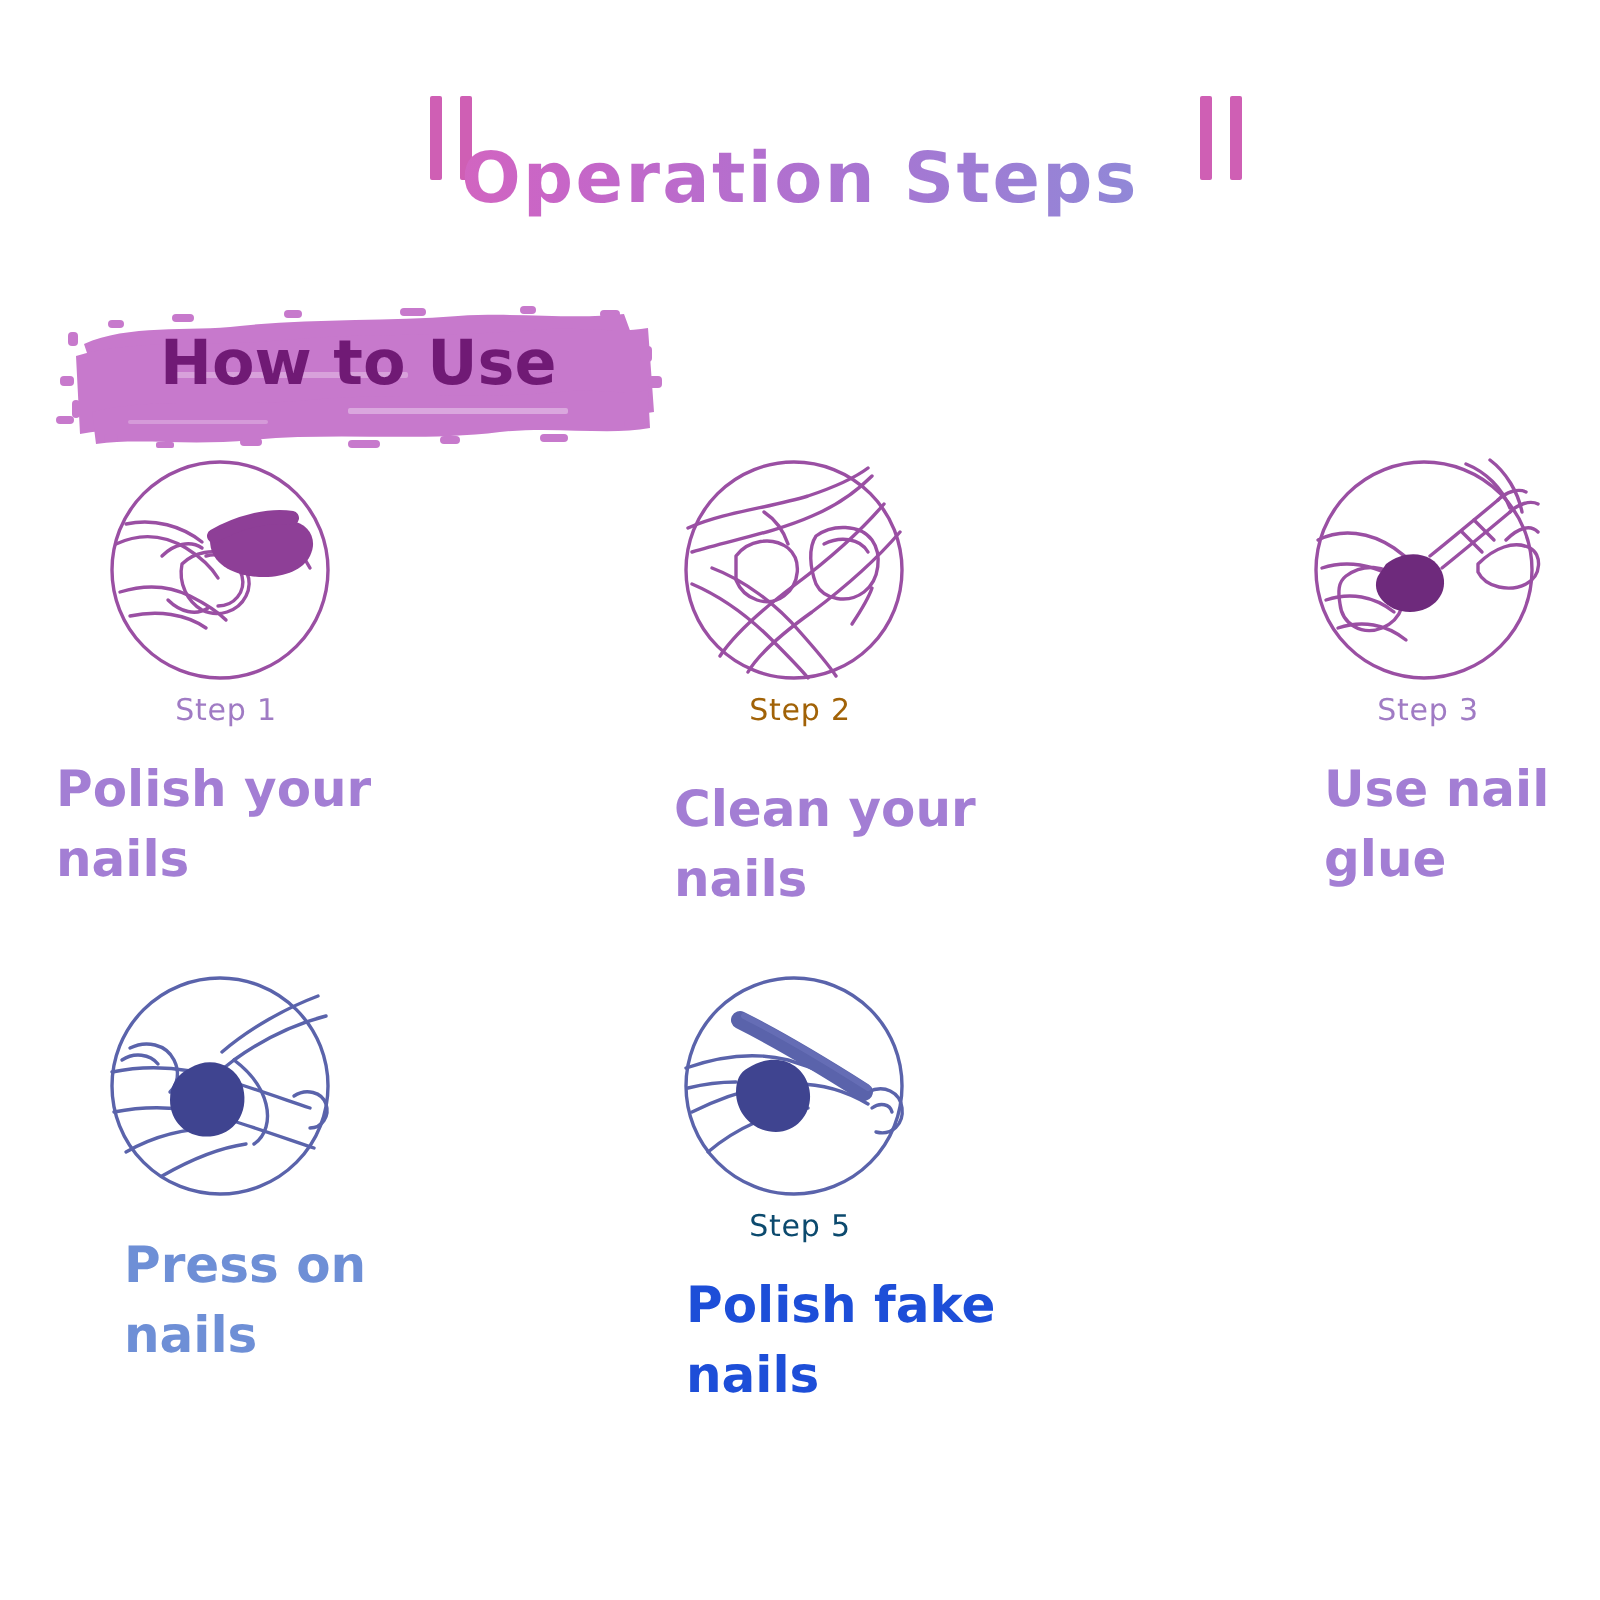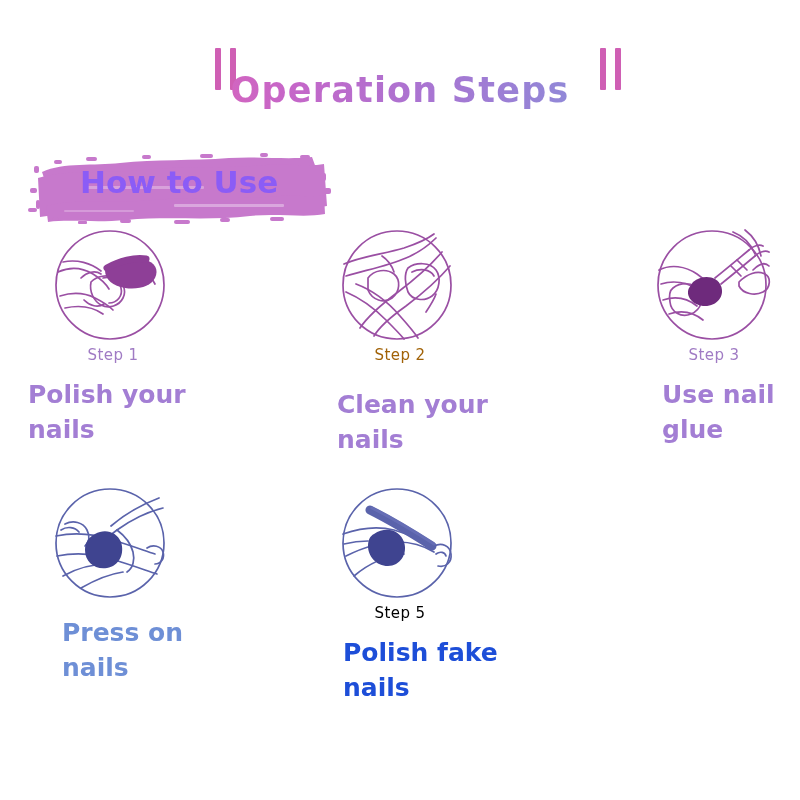--- a/index.html
+++ b/index.html
@@ -188,21 +188,21 @@
       <rect x="150" y="72" width="16" height="4" rx="2" fill="#c779cc"></rect>
       <rect x="96" y="71" width="11" height="4" rx="2" fill="#c779cc"></rect>
       <rect x="54" y="73" width="9" height="3" rx="1" fill="#c779cc"></rect>
       <rect x="28" y="69" width="7" height="4" rx="2" fill="#c779cc"></rect>
 
       <rect x="60" y="38" width="120" height="3" rx="1" fill="#ffffff" opacity="0.30"></rect>
       <rect x="150" y="56" width="110" height="3" rx="1" fill="#ffffff" opacity="0.35"></rect>
       <rect x="40" y="62" width="70" height="2" rx="1" fill="#ffffff" opacity="0.25"></rect>
     </g>
   </svg>
-  <div id="banner-label" style="color: #8b5cf6;">How to Use</div>
+  <div id="banner-label" style="color: #701a75;">How to Use</div>
 </div>
 
 <div id="steps">
 
   <div class="step-row row0">
 
     <div class="step-cell col0">
       <div class="step-figure">
         <svg width="118" height="118" viewBox="0 0 118 118">
           <g fill="none" stroke="#9a4fa3" stroke-width="1.7" stroke-linecap="round" stroke-linejoin="round">
@@ -350,17 +350,17 @@
             <path d="M6,60 C14,58 22,57 30,57"></path>
           </g>
 
           <path d="M36,50 C48,42 62,46 66,58 C70,70 62,82 50,82
                    C38,82 30,72 30,62 C30,56 32,52 36,50 Z" fill="#3f4490"></path>
 
           <path d="M32,26 C48,34 72,48 94,62" stroke="#5a63ab" stroke-width="9" stroke-linecap="round" fill="none"></path>
           <path d="M34,24 C50,32 74,46 96,60" stroke="#6f77bd" stroke-width="3" stroke-linecap="round" fill="none" opacity="0.55"></path>
         </svg>
       </div>
-      <div class="step-label" style="color: #000000;">Step 5</div>
+      <div class="step-label" style="color: #0c4a6e;">Step 5</div>
       <div class="step-caption" style="color: #1d4ed8;">Polish fake nails</div>
     </div>
   </div>
 </div>
 
 </body></html>

